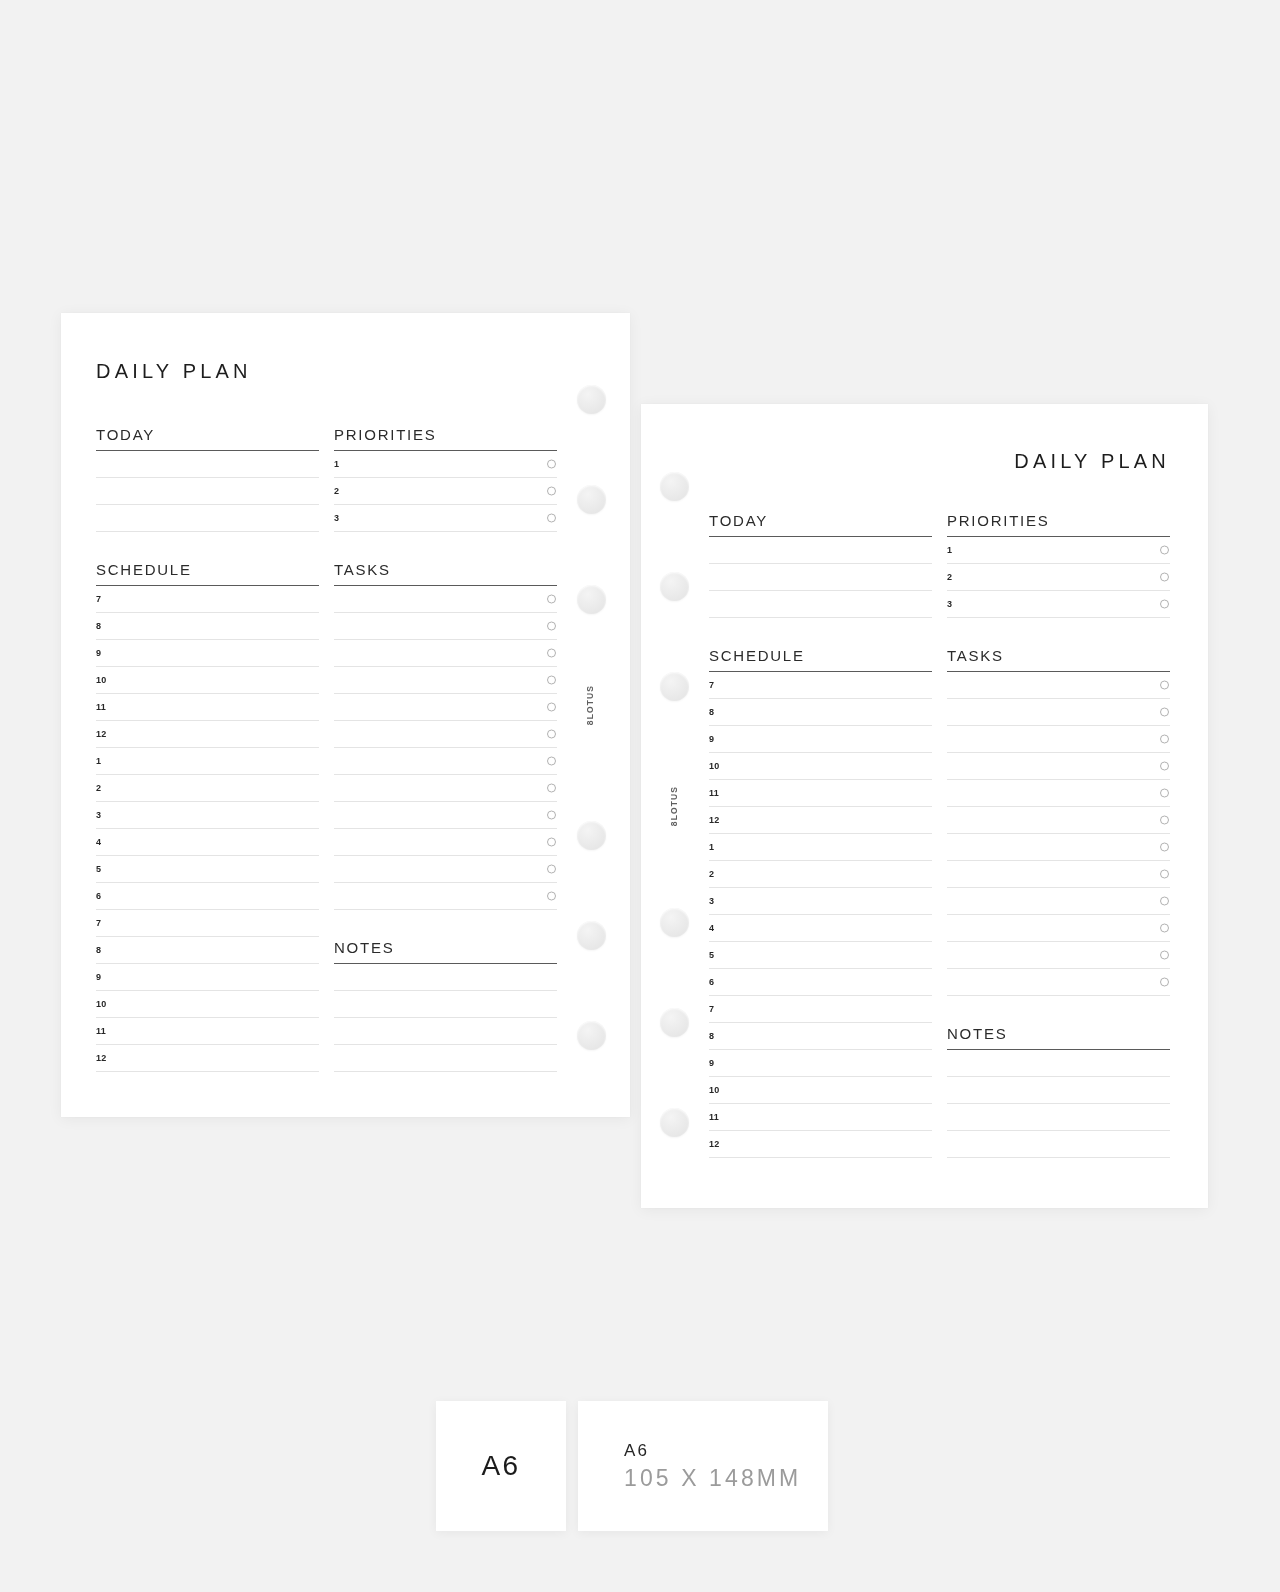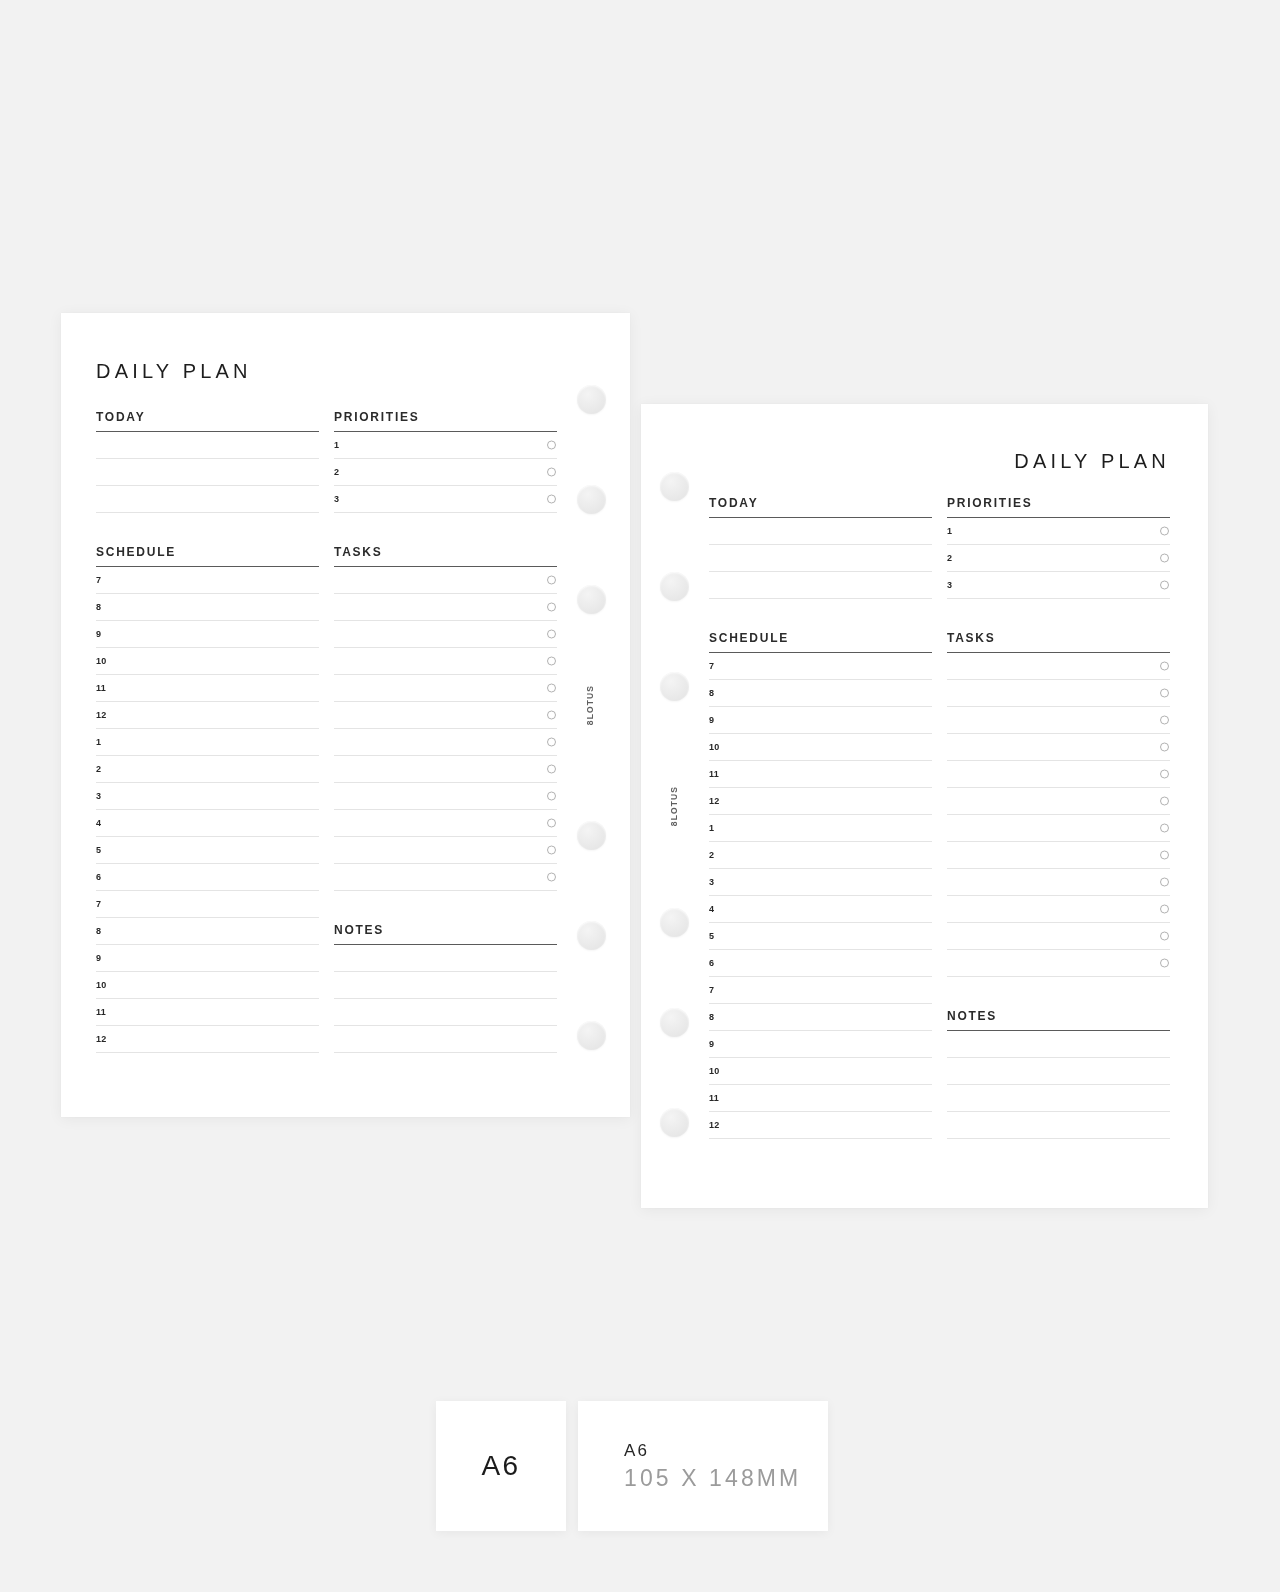--- a/index.html
+++ b/index.html
@@ -51,27 +51,28 @@
     letter-spacing:4.2px;
     font-weight:400;
     color:#1d1d1d;
     white-space:nowrap;
   }
 
   
   .col { position:absolute; }
 
   .sec-label {
-    font-size:12px;
+    font-size:15px;
     letter-spacing:1.75px;
-    font-weight:700;
+    font-weight:400;
     color:#2b2b2b;
     white-space:nowrap;
     display:block;
     margin-bottom:7px;
+    margin-top:16px;
   }
 
   .rule-head { border-top:1.25px solid #5a5a5a; }
 
   
   .row {
     position:relative;
     border-bottom:1px solid #e4e4e4;
     height:27px;
   }

